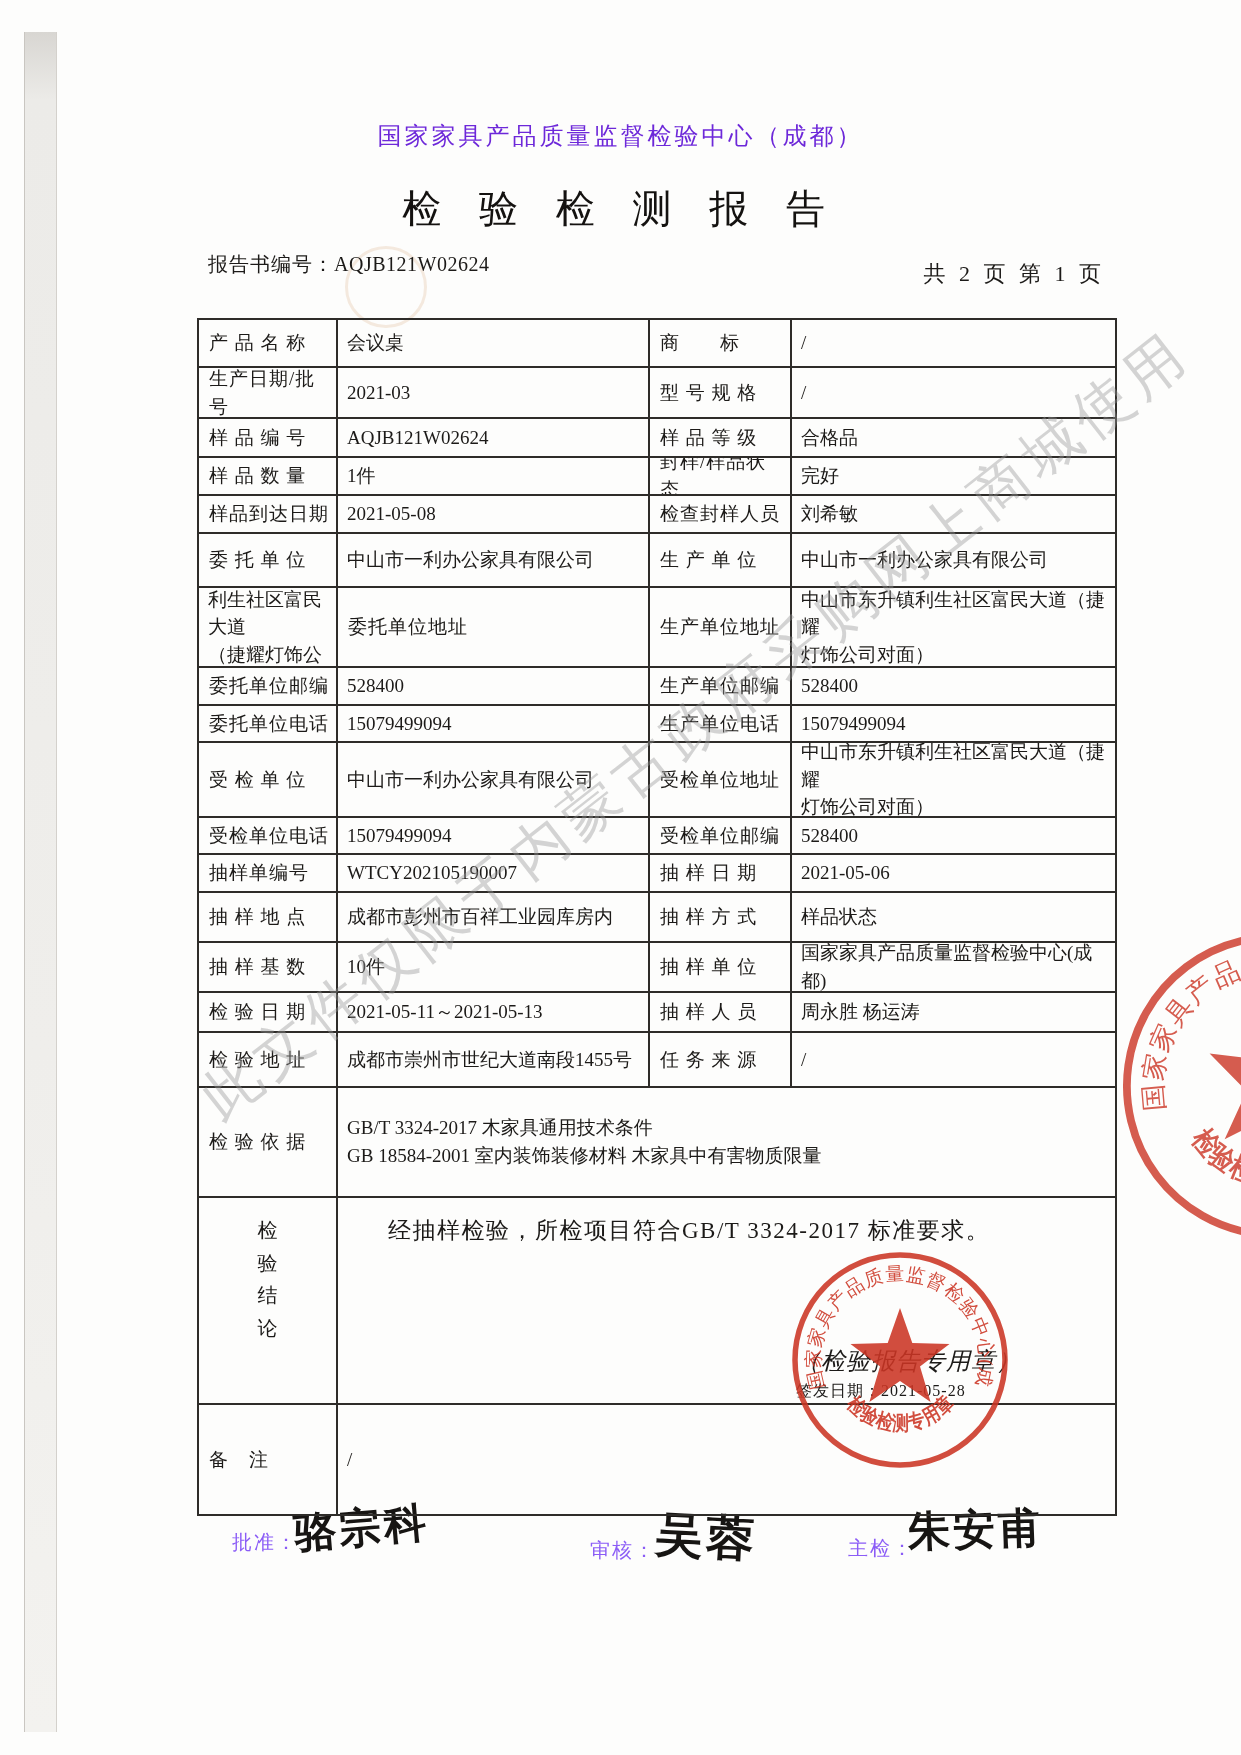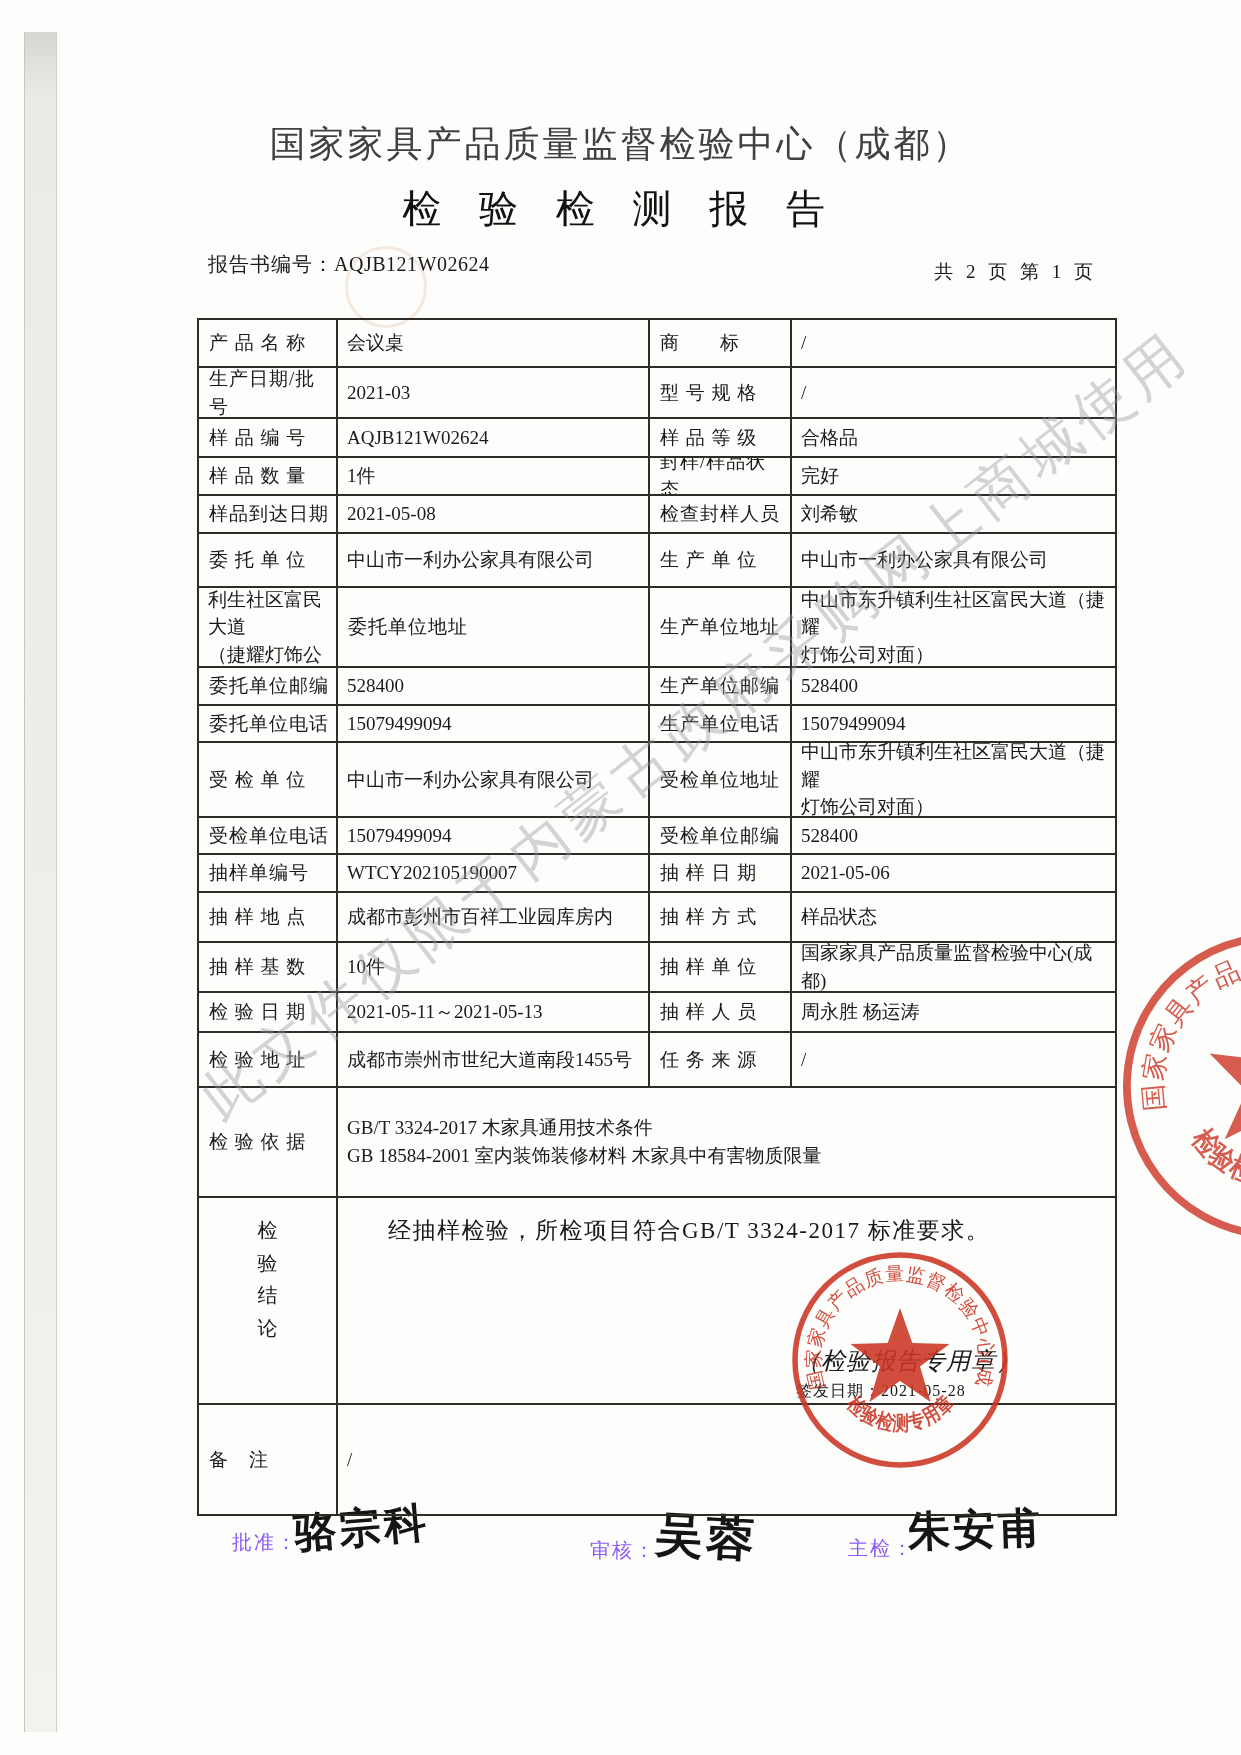--- a/index.html
+++ b/index.html
@@ -15,29 +15,29 @@
     background:linear-gradient(180deg,#d8d6d2 0%,#ecebe8 4%,#efeeeb 60%,#f3f2ef 100%);
     border-left:1px solid #c9c6c1;border-right:1px solid #d4d1cc;
   }
   
   .faint-ring{
     position:absolute;left:345px;top:246px;width:76px;height:76px;border-radius:50%;
     border:3px solid rgba(214,164,120,0.22);
   }
   .doc-title{
     position:absolute;left:0;top:120px;width:100%;text-align:center;
-    font-size:36px;letter-spacing:3px;color:#404040;
+    font-size:24px;letter-spacing:3px;color:#6d28d9;
   }
   .doc-subtitle{
     position:absolute;left:0;top:182px;width:100%;text-align:center;
     font-size:39px;letter-spacing:14px;color:#141210;
   }
   .report-no{position:absolute;left:198px;top:251px;font-size:20px;letter-spacing:1px;margin-left:10px;}
   .report-no .num{font-family:"Liberation Serif","DejaVu Serif",serif;letter-spacing:0.5px;}
-  .page-info{position:absolute;right:144px;top:259px;font-size:19px;letter-spacing:4px;}
+  .page-info{position:absolute;right:136px;top:259px;font-size:22px;letter-spacing:4px;}
 
   
   .report-table{
     position:absolute;left:197px;top:318px;width:916px;
     display:grid;grid-template-columns:139px 312px 142px 323px;
     border:2.5px solid #2e2c29;z-index:2;background:transparent;
   }
   .cell{
     border-right:2px solid #2e2c29;border-bottom:2px solid #2e2c29;
     display:flex;align-items:center;

